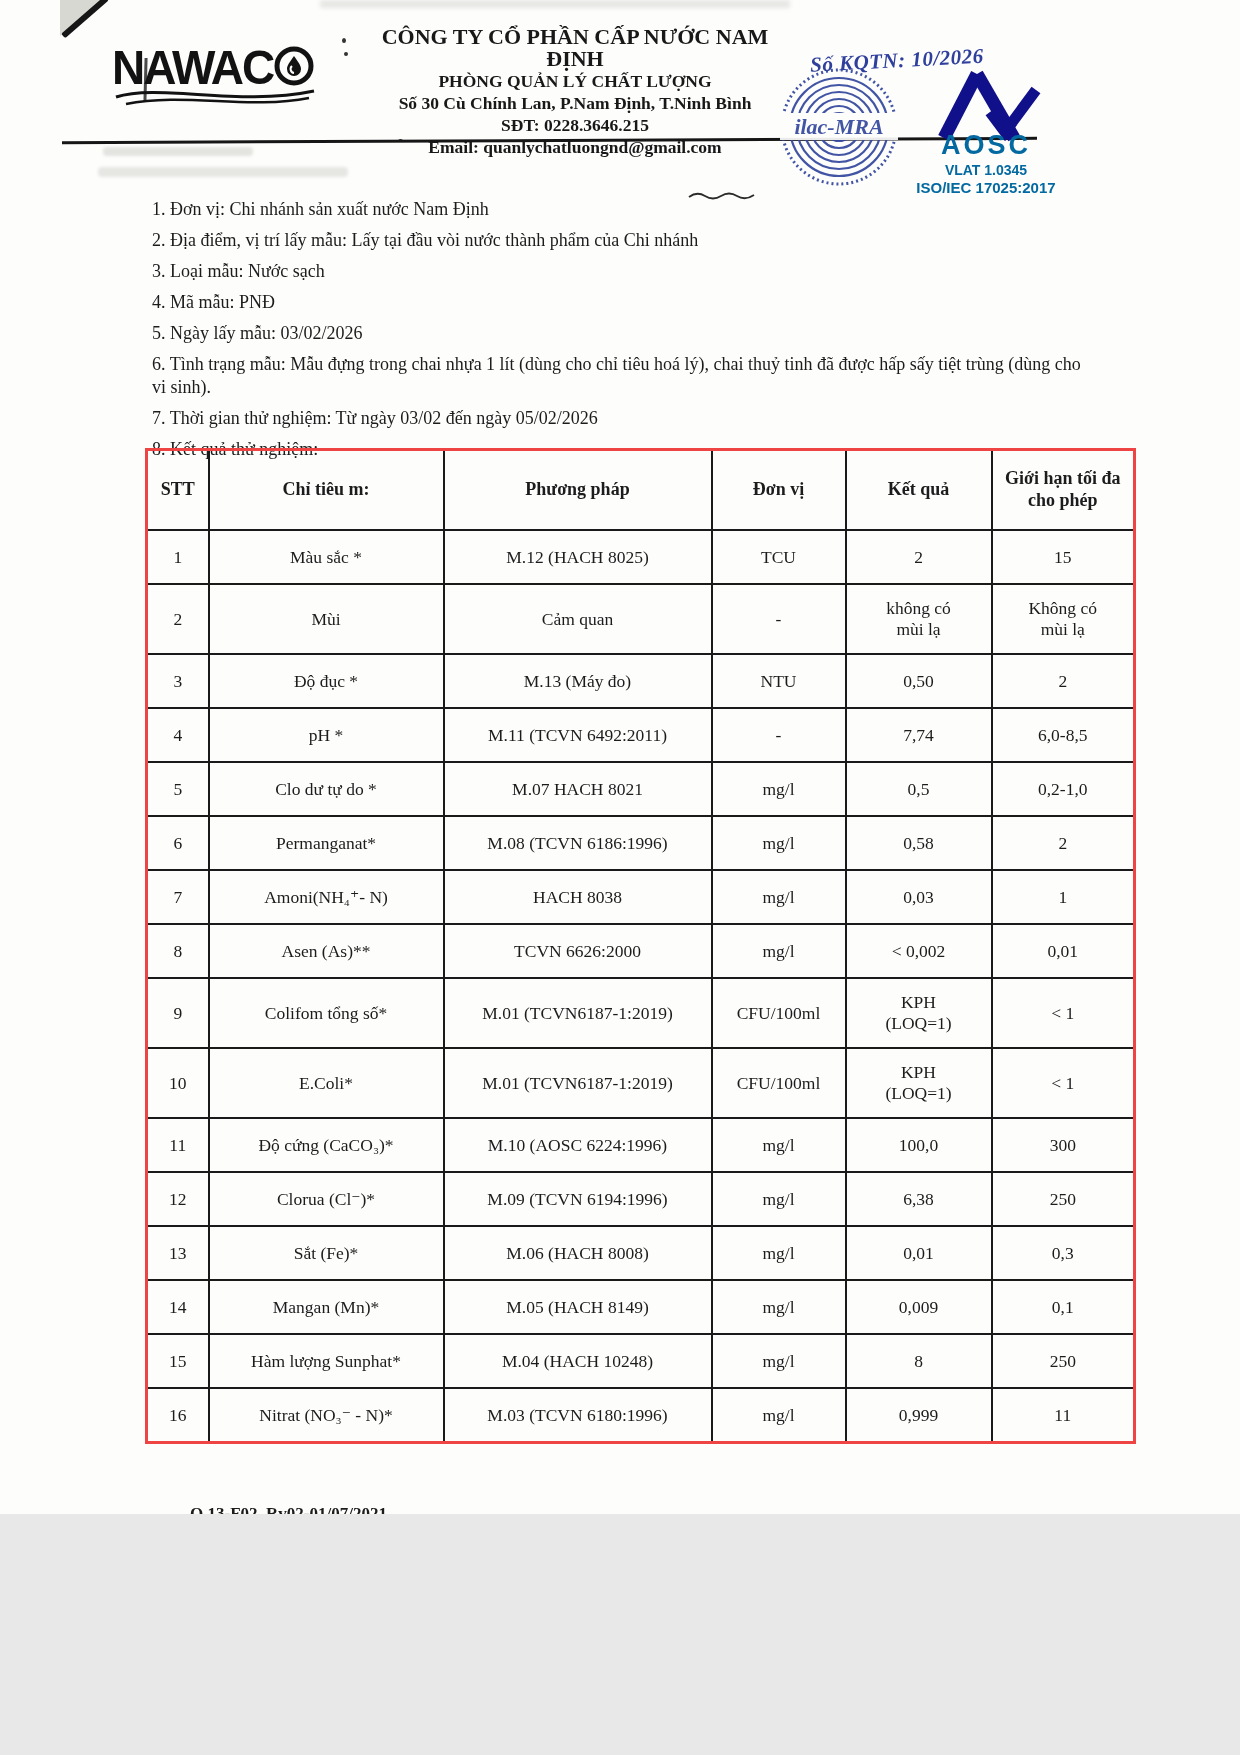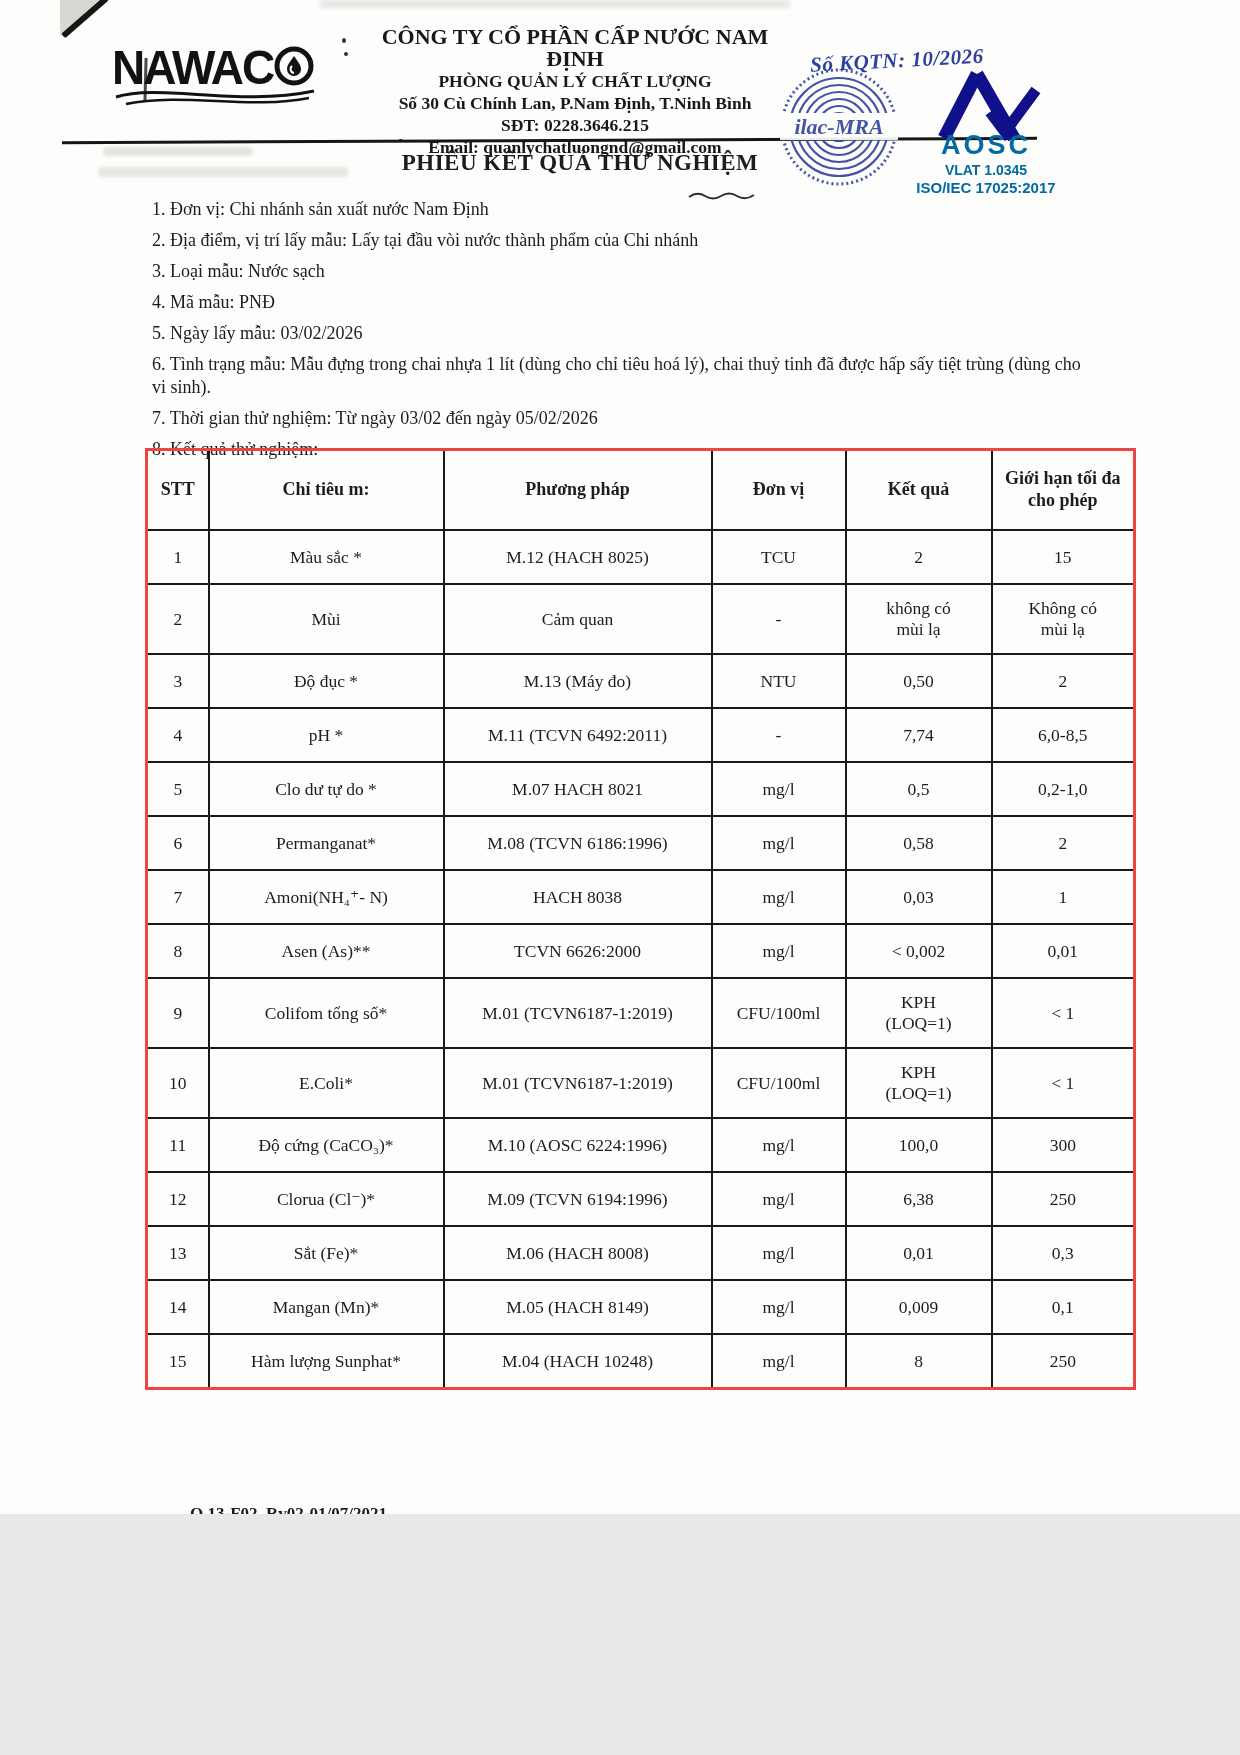--- a/index.html
+++ b/index.html
@@ -144,21 +144,20 @@
         <path d="M14,76 L47,12" stroke="#10108a" stroke-width="13" fill="none"></path>
         <path d="M47,12 L84,76" stroke="#10108a" stroke-width="13" fill="none"></path>
         <path d="M60,50 L75,70 L106,28" stroke="#10108a" stroke-width="11" fill="none"></path>
       </svg>
     </div>
     <div class="aosc-name">AOSC</div>
     <div class="aosc-vlat">VLAT 1.0345</div>
     <div class="aosc-iso">ISO/IEC 17025:2017</div>
   </div>
 
-  <div class="title">PHIẾU KẾT QUẢ THỬ NGHIỆM</div>
   <div class="squiggle">
     <svg width="70" height="10" viewBox="0 0 70 10">
       <path d="M1,7 Q9,1 17,6 T33,6 T49,6 T66,5" fill="none" stroke="#2b2b2b" stroke-width="1.8"></path>
     </svg>
   </div>
 
   <div class="info-list">
     <div class="info-item">1. Đơn vị: Chi nhánh sản xuất nước Nam Định</div>
     <div class="info-item">2. Địa điểm, vị trí lấy mẫu: Lấy tại đầu vòi nước thành phẩm của Chi nhánh</div>
     <div class="info-item">3. Loại mẫu: Nước sạch</div>
@@ -306,20 +305,28 @@
         <td class="pre">0,1</td>
       </tr>
       <tr>
         <td>15</td>
         <td class="cl">Hàm lượng Sunphat*</td>
         <td>M.04 (HACH 10248)</td>
         <td>mg/l</td>
         <td class="pre">8</td>
         <td class="pre">250</td>
       </tr>
+      <tr>
+        <td>16</td>
+        <td class="cl">Nitrat (NO₃⁻ - N)*</td>
+        <td>M.03 (TCVN 6180:1996)</td>
+        <td>mg/l</td>
+        <td class="pre">0,999</td>
+        <td class="pre">11</td>
+      </tr>
     </tbody>
   </table>
 
   <div class="footer-left">Q.13-F02, Rv02-01/07/2021</div>
   <div class="footer-right">Trang:1/2</div>
 
   <div class="scan-bar"></div>
   <div class="scan-bar2"></div>
   <div class="scan-text">Được quét bằng CamScanner</div>
 

